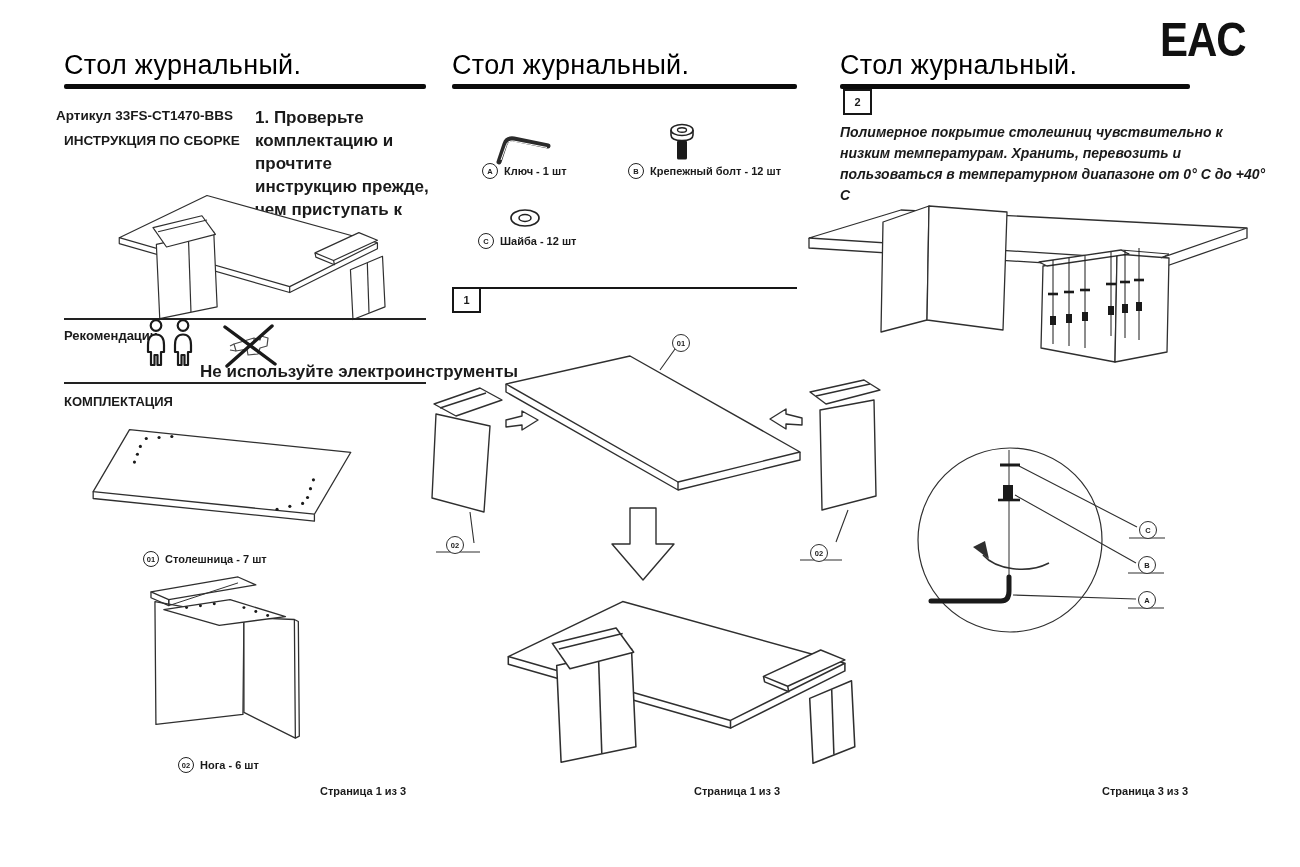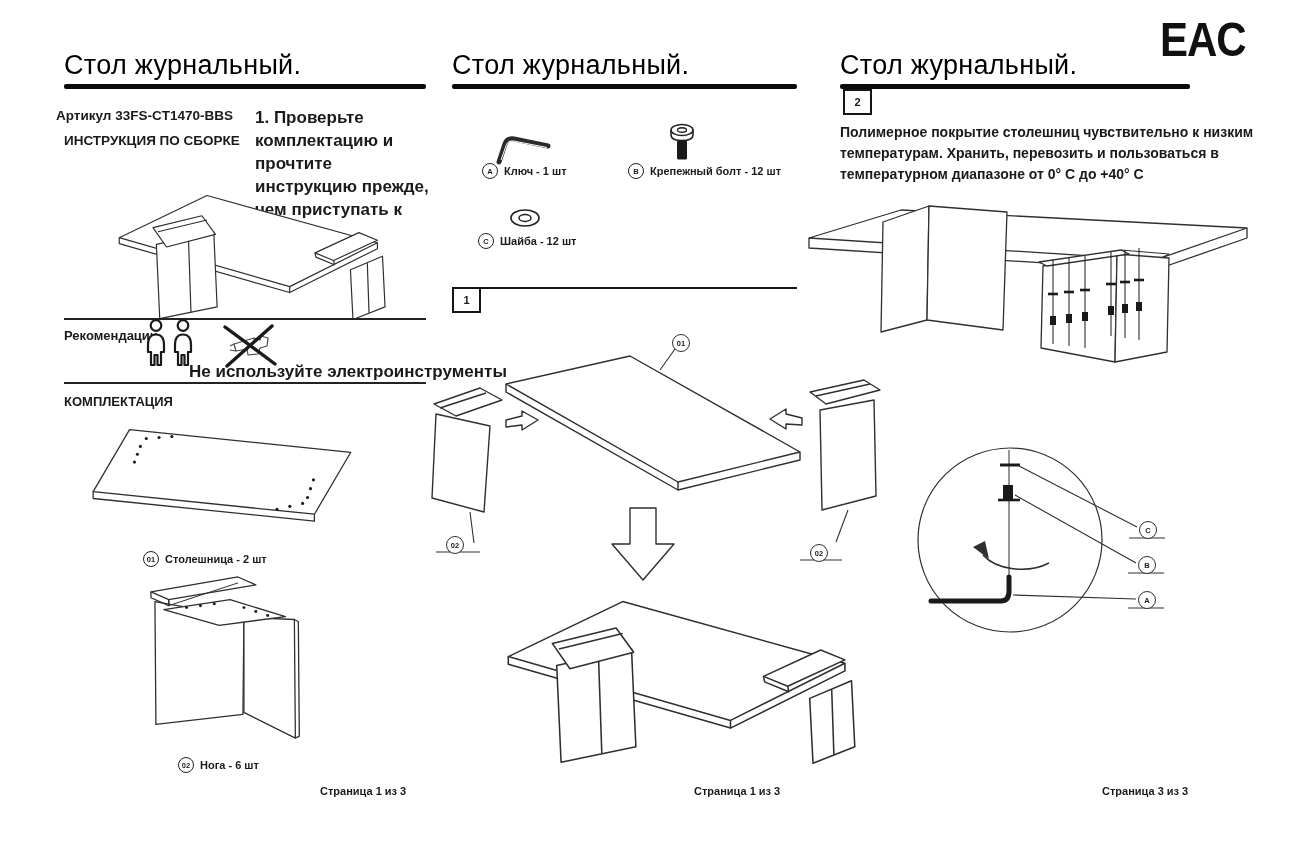--- a/index.html
+++ b/index.html
@@ -8,21 +8,21 @@
     font-family:"Liberation Sans", sans-serif;color:#1a1a1a;overflow:hidden;
   }
   .abs{position:absolute;}
   .title{font-size:27px;font-weight:400;color:#000;letter-spacing:.3px;white-space:nowrap;}
   .bar{height:5px;background:#0b0b0b;border-radius:2px;}
   .rule{height:2px;background:#222;}
   .b13{font-size:13.5px;font-weight:bold;}
   .b11{font-size:17px;font-weight:bold;line-height:1.35;}
   .b115{font-size:13px;font-weight:bold;}
   .notes p{margin:0 0 2px 0;}
-  .warning{font-size:14px;font-weight:bold;line-height:1.5;}
+  .warning{font-size:14px;font-weight:bold;line-height:1.5;font-style:italic;}
   .badge{
     display:inline-flex;align-items:center;justify-content:center;
     width:14px;height:14px;border:1.2px solid #222;border-radius:50%;
     font-size:7.5px;font-weight:bold;flex:0 0 auto;background:#fff;
   }
   .partrow{display:inline-flex;align-items:center;gap:6px;font-size:11px;font-weight:bold;white-space:nowrap;}
   .co{
     position:absolute;width:16px;height:16px;border:1.2px solid #2f2f2f;border-radius:50%;
     display:flex;align-items:center;justify-content:center;font-size:7.5px;font-weight:bold;background:#fff;
   }
@@ -86,21 +86,21 @@
     <g fill="#fff" stroke="#4a4a4a" stroke-width="1.2" stroke-linejoin="round">
       <path d="M14,20 L34,14 L40,16 L41,12 L48,14 L47,22 L40,24 L38,30 L28,31 L27,25 L16,27 Z"></path>
       <path d="M10,22 L14,20 M10,26 L16,27 M34,14 L34,19" fill="none"></path>
     </g>
     <g stroke="#1a1a1a" stroke-width="3.4" stroke-linecap="round">
       <line x1="5" y1="3" x2="55" y2="40"></line>
       <line x1="52" y1="2" x2="7" y2="42"></line>
     </g>
   </svg>
 
-  <div class="abs b11" style="left:189px;top:361px">Не используйте электроинструменты</div>
+  <div class="abs b11" style="left:200px;top:361px">Не используйте электроинструменты</div>
 
   <div class="abs rule" style="left:64px;top:382px;width:362px"></div>
 
   <div class="abs b115" style="left:64px;top:394px">КОМПЛЕКТАЦИЯ</div>
 
   <svg class="abs" style="left:82px;top:410px" width="278" height="118" viewBox="0 0 280 120">
     <g fill="#fff" stroke="#2f2f2f" stroke-width="1.3" stroke-linejoin="round">
       <path d="M10,83 L47,20 L272,43 L235,106 Z"></path>
       <path d="M10,83 L10,90 L235,113 L235,106" fill="none"></path>
     </g>
@@ -115,21 +115,21 @@
         <circle cx="210" cy="98" r="1.6"></circle>
         <circle cx="223" cy="95" r="1.6"></circle>
       <circle cx="228" cy="89" r="1.6"></circle>
         <circle cx="231" cy="80" r="1.6"></circle>
         <circle cx="234" cy="71" r="1.6"></circle>
     </g>
   </svg>
 
   <div class="abs partrow" style="left:143px;top:551px">
     <span class="badge">01</span>
-    <span>Столешница - 2 шт</span>
+    <span>Столешница - 7 шт</span>
   </div>
 
   <svg class="abs" style="left:138px;top:574px" width="200" height="178" viewBox="0 0 200 180">
     <g fill="#fff" stroke="#2f2f2f" stroke-width="1.3" stroke-linejoin="round">
       <path d="M16,28 L106,44 L105,142 L17,152 Z"></path>
       <path d="M106,44 L157,46 L158,166 L106,140 Z"></path>
       <path d="M157,46 L161,48 L162,164 L158,166" fill="none"></path>
       <path d="M25,36 L92,26 L148,43 L81,52 Z"></path>
       <path d="M12,18 L100,3 L118,11 L30,26 Z"></path>
       <path d="M12,18 L12,24 L30,32 L30,26" fill="none"></path>

